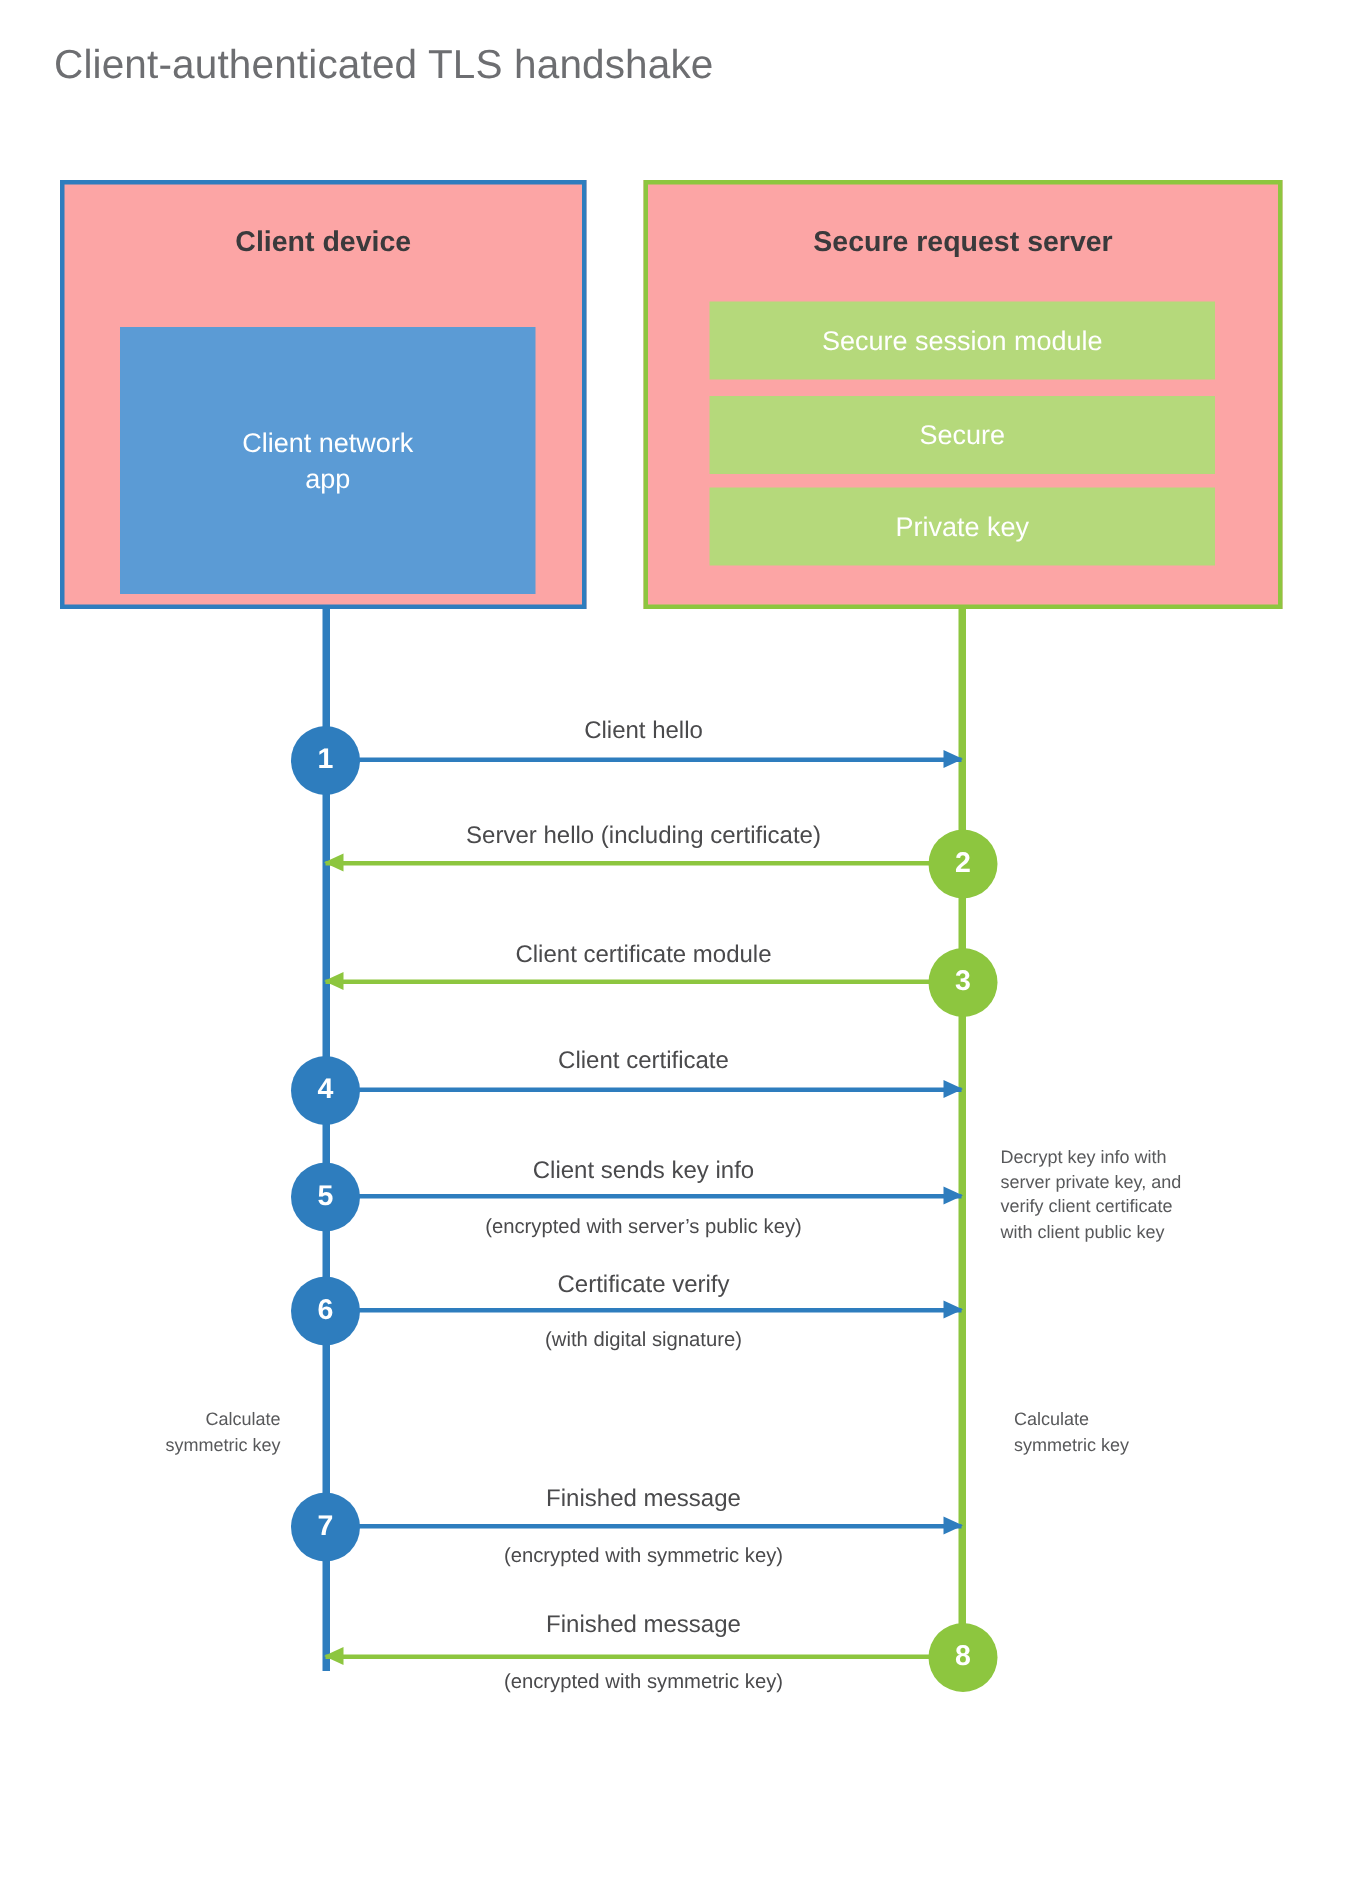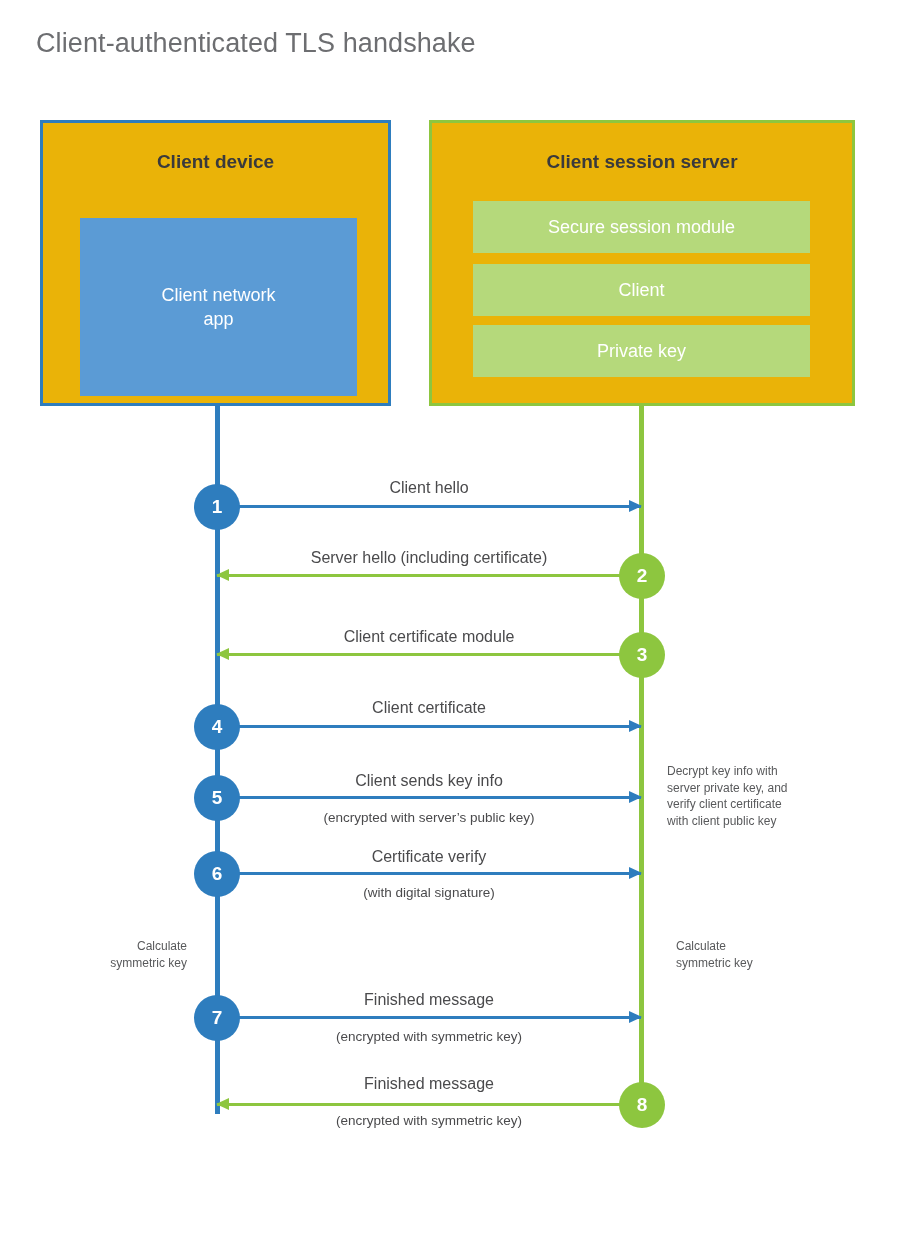--- a/index.html
+++ b/index.html
@@ -28,21 +28,21 @@
     font-size: 27px;
     font-weight: 400;
     color: #6d6e71;
     letter-spacing: 0.1px;
     white-space: nowrap;
   }
 
   
   .party-box {
     position: absolute;
-    background: #eab308;
+    background: #fca5a5;
     box-sizing: border-box;
   }
   .party-box.client {
     left: 40px;
     top: 120px;
     width: 351px;
     height: 286px;
     border: 3px solid #2e7dbe;
   }
   .party-box.server {
@@ -198,23 +198,23 @@
 
   <div class="page-title">Client-authenticated TLS handshake</div>
 
   <div class="party-box client">
     <div class="party-title">Client device</div>
     <div class="client-app">Client network
 app</div>
   </div>
 
   <div class="party-box server">
-    <div class="party-title">Client session server</div>
+    <div class="party-title">Secure request server</div>
     <div class="server-bar b0">Secure session module</div>
-    <div class="server-bar b1">Client</div>
+    <div class="server-bar b1">Secure</div>
     <div class="server-bar b2">Private key</div>
   </div>
 
   <div class="lifeline client"></div>
   <div class="lifeline server"></div>
 
   <div class="msg-label" style="top:479px;">Client hello</div>
   <div class="msg-line to-server" style="top:505px;">
       <span class="arrow-head"></span>
     </div>

